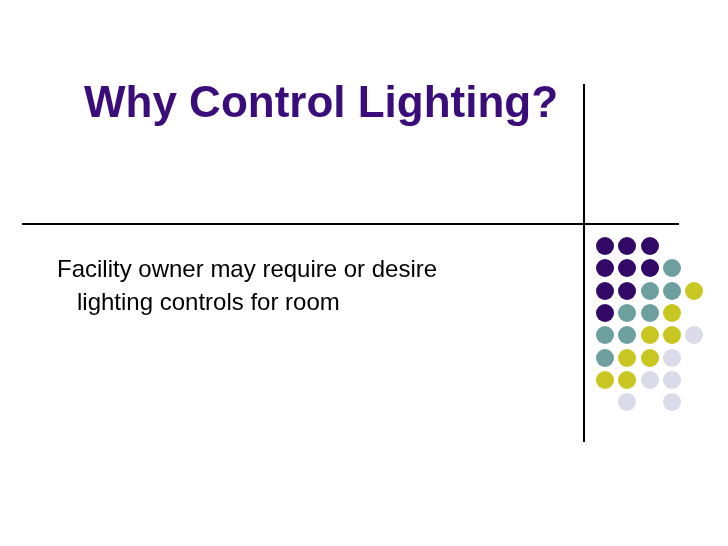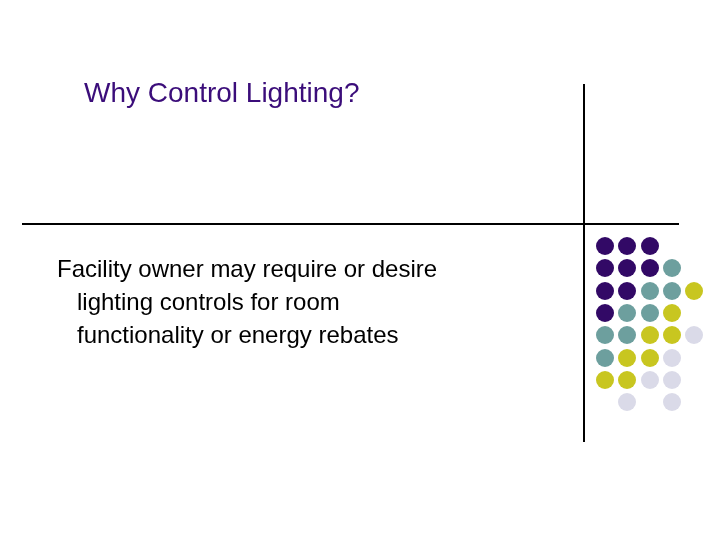--- a/index.html
+++ b/index.html
@@ -12,22 +12,22 @@
     width: 728px;
     height: 546px;
     background: #ffffff;
     overflow: hidden;
     font-family: "Liberation Sans", sans-serif;
   }
   .slide-title {
     position: absolute;
     left: 84px;
     top: 78px;
-    font-size: 28px;
-    font-weight: normal;
+    font-size: 44px;
+    font-weight: bold;
     line-height: 1.1;
     color: #3B0D7A;
     white-space: nowrap;
   }
   .h-rule {
     position: absolute;
     left: 22px;
     top: 223px;
     width: 657px;
     height: 2px;
@@ -81,21 +81,20 @@
 <div class="slide" style="background: rgb(255, 255, 255);">
 
   <div class="slide-title" style="color: rgb(59, 13, 122);">Why Control Lighting?</div>
 
   <div class="h-rule" style="background: rgb(0, 0, 0);"></div>
   <div class="v-rule" style="background: rgb(0, 0, 0);"></div>
 
   <div class="body-text" style="color: rgb(0, 0, 0);">
     <div class="body-line">Facility owner may require or desire</div>
     <div class="body-line indent">lighting controls for room</div>
-    <div class="body-line indent">functionality or energy rebates</div>
   </div>
 
   <div class="dot-grid">
       <div class="dot-cell">
         <div class="dot" style="background: rgb(50, 9, 102);"></div>
       </div>
       <div class="dot-cell">
         <div class="dot" style="background: rgb(50, 9, 102);"></div>
       </div>
       <div class="dot-cell">

